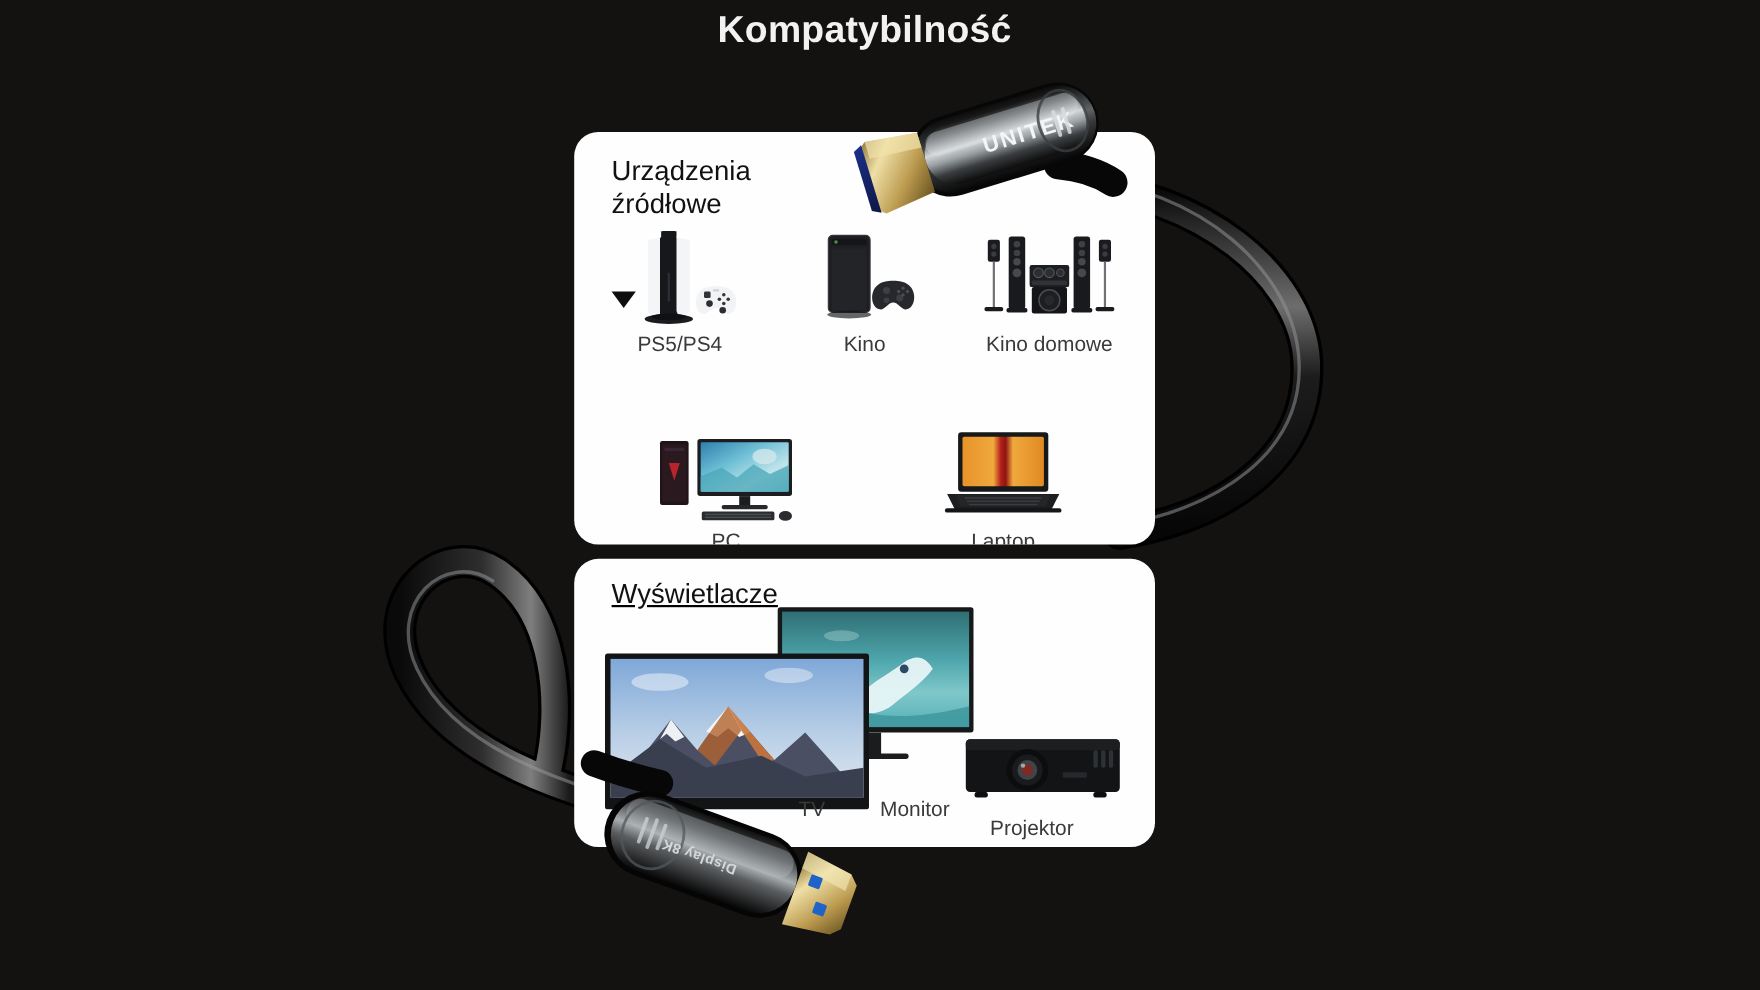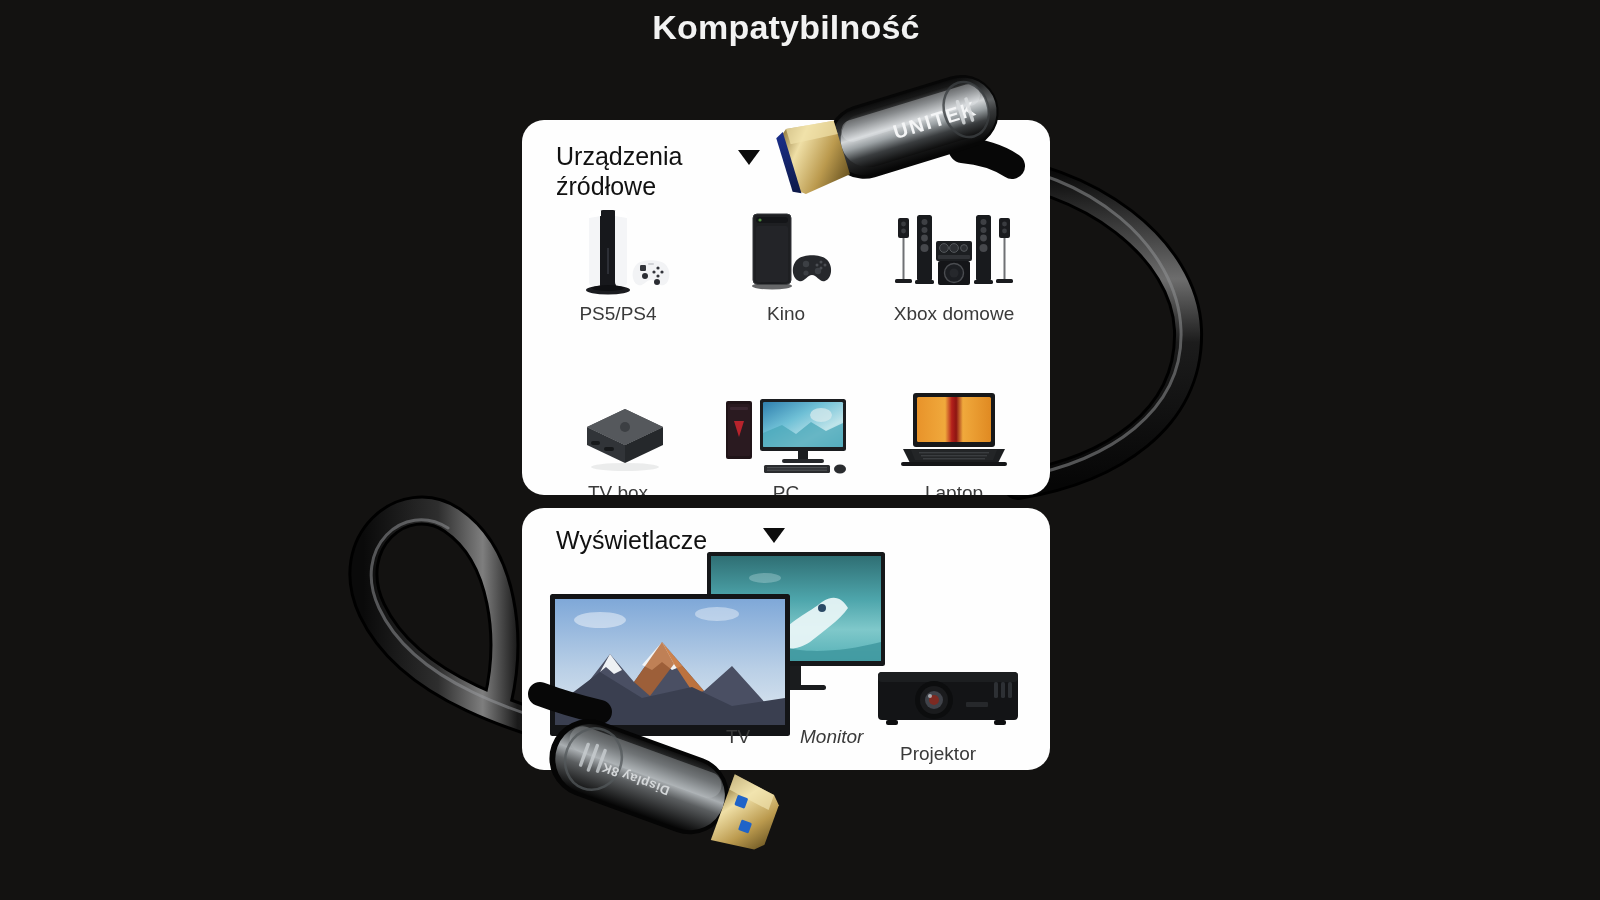--- a/index.html
+++ b/index.html
@@ -18,24 +18,24 @@
   }
 
   
   .card{
     position:absolute;background:#fefefe;border-radius:22px;overflow:hidden;
   }
   #card-source{left:522px;top:120px;width:528px;height:375px;}
   #card-display{left:522px;top:508px;width:528px;height:262px;}
 
   .card-head{
-    position:absolute;display:flex;align-items:flex-start;gap:56px;
+    position:absolute;display:flex;align-items:flex-start;gap:56px;flex-direction:column;
   }
   #card-source .card-head{left:34px;top:22px;}
-  #card-display .card-head{left:34px;top:18px;align-items:flex-start;}
+  #card-display .card-head{left:34px;top:18px;align-items:flex-start;text-decoration:underline;}
   .card-title{
     color:#111;font-size:25px;line-height:1.18;font-weight:400;white-space:pre-line;
   }
   .caret{
     width:0;height:0;border-left:11px solid transparent;border-right:11px solid transparent;
     border-top:15px solid #0d0d0d;margin-top:8px;
   }
   #card-display .caret{margin-top:2px;}
 
   
@@ -43,21 +43,21 @@
   .row{display:flex;gap:20px;}
   .cell{flex:1;display:flex;flex-direction:column;align-items:center;}
   .thumb{height:88px;display:flex;align-items:flex-end;justify-content:center;}
   .cap{margin-top:7px;color:#3a3a3a;font-size:19px;white-space:nowrap;}
 
   
   .disp-stage{position:absolute;left:0px;top:38px;width:528px;height:180px;}
   .disp-caps{position:absolute;left:0;top:218px;width:528px;height:30px;}
   .disp-caps span{position:absolute;color:#3a3a3a;font-size:19px;}
   .cap-tv{left:204px;}
-  .cap-mon{left:278px;font-style:italic;}
+  .cap-mon{left:278px;}
   .cap-proj{left:378px;margin-top:17px;}
 
   
   .cable-layer{position:absolute;inset:0;pointer-events:none;}
 
   .plug{position:absolute;}
   
   #plug-top{left:775px;top:58px;width:250px;height:140px;transform:rotate(0deg);}
   #plug-bot{left:520px;top:690px;width:250px;height:180px;}
 </style>
@@ -241,43 +241,26 @@
                 <rect x="54" y="47" width="32" height="4" rx="1" fill="#303236"></rect>
               </g>
 
               <g>
                 <rect x="54" y="53" width="32" height="24" rx="2" fill="#141518"></rect>
                 <circle cx="70" cy="65" r="9.5" fill="#1c1e22" stroke="#4a4c50" stroke-width="1.4"></circle>
                 <circle cx="70" cy="65" r="4.5" fill="#26282c"></circle>
               </g>
             </svg>
           </div>
-          <div class="cap">Xbox domowe</div>
+          <div class="cap">Kino domowe</div>
         </div>
       </div>
 
       <div class="row" style="margin-top:62px;">
 
-        <div class="cell">
-          <div class="thumb">
-            <svg width="118" height="88" viewBox="0 0 118 88">
-              <g transform="translate(8,14)">
-                <path d="M20 26 L58 8 L96 26 L58 44 Z" fill="#4c4f53"></path>
-                <path d="M20 26 L20 44 L58 62 L58 44 Z" fill="#313438"></path>
-                <path d="M96 26 L96 44 L58 62 L58 44 Z" fill="#25282b"></path>
-                <path d="M20 26 L58 8 L96 26 L58 44 Z" fill="#55585c"></path>
-                <circle cx="58" cy="26" r="5" fill="#3c3f43"></circle>
-                <rect x="24" y="40" width="9" height="4" rx="2" fill="#16181a"></rect>
-                <rect x="37" y="46" width="10" height="4" rx="2" fill="#16181a"></rect>
-                <ellipse cx="58" cy="66" rx="34" ry="4" fill="#c9cacc" opacity=".35"></ellipse>
-              </g>
-            </svg>
-          </div>
-          <div class="cap">TV box</div>
-        </div>
 
         <div class="cell">
           <div class="thumb">
             <svg width="140" height="88" viewBox="0 0 140 88">
               <defs>
                 <linearGradient id="pcScreen" x1="0" y1="0" x2="1" y2="1">
                   <stop offset="0%" stop-color="#2f7fae"></stop>
                   <stop offset="38%" stop-color="#6fc0d6"></stop>
                   <stop offset="70%" stop-color="#bfe4ea"></stop>
                   <stop offset="100%" stop-color="#79c2cf"></stop>

